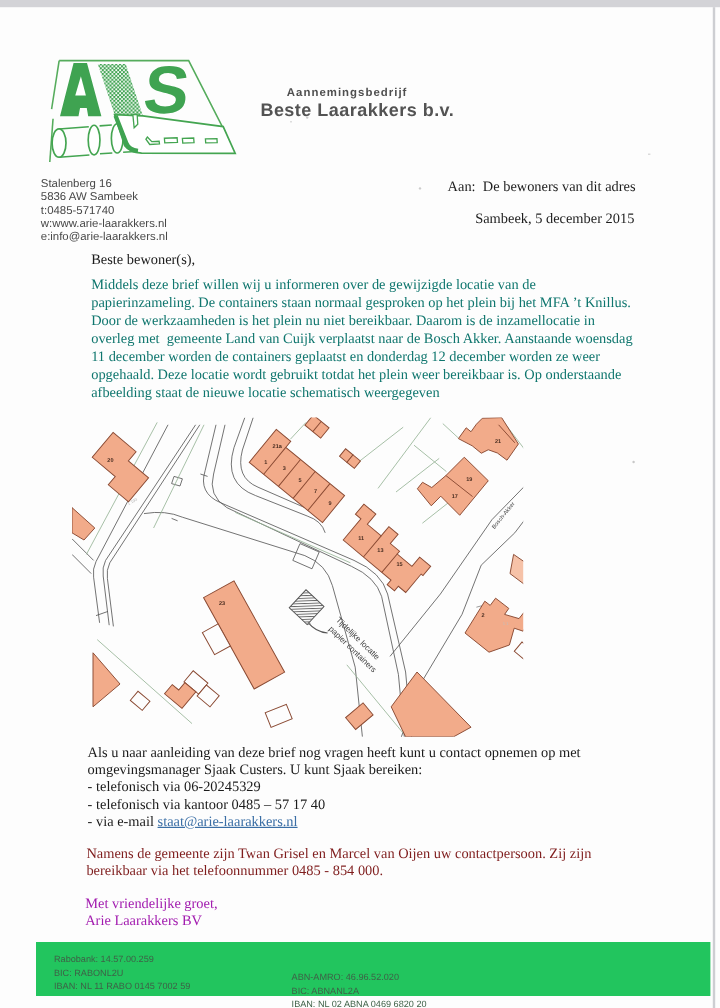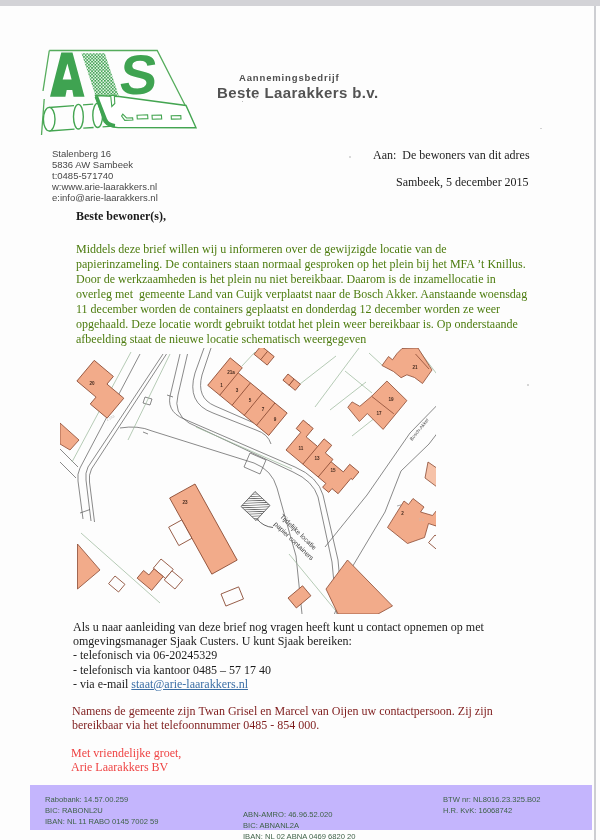--- a/index.html
+++ b/index.html
@@ -58,35 +58,35 @@
     <path d="M171.2,115.8 L180.8,115.6 L181,118.9 L171.4,119.1 Z"></path>
   </g>
 
   <text x="128" y="94" font-family="Liberation Sans, sans-serif" font-weight="bold" font-size="56" fill="#3fa351" transform="skewX(-6)" style="letter-spacing:0">S</text>
 </svg>
 </div>
 
 <div class="abs sans" style="left:217px;top:71.5px;color:#4f4f4f;font-size:9.5px;font-weight:bold;letter-spacing:0.85px;margin-left:22px;">Aannemingsbedrijf</div>
 <div class="abs sans" style="left:217px;top:83.5px;color:#535353;font-size:15px;font-weight:bold;letter-spacing:0.4px;">Beste Laarakkers b.v.</div>
 
-<div class="abs sans" style="left:52px;top:149px;font-size:9.5px;line-height:10.9px;color:#474747;">
+<div class="abs sans" style="left:34px;top:149px;font-size:9.5px;line-height:10.9px;color:#474747;">
   Stalenberg 16<br>
   5836 AW Sambeek<br>
   t:0485-571740<br>
   w:www.arie-laarakkers.nl<br>
   e:info@arie-laarakkers.nl
 </div>
 
 <div class="abs" style="left:373px;top:148px;font-size:12px;color:#1d1d1d;">Aan:&nbsp; De bewoners van dit adres</div>
 
 <div class="abs" style="left:396px;top:175px;font-size:12px;color:#1d1d1d;">Sambeek, 5 december 2015</div>
 
-<div class="abs" style="left:76px;top:209px;font-size:12px;color:#1b1b1b;font-weight:bold;">Beste bewoner(s),</div>
-
-<div class="abs" style="left:76px;top:242px;width:500px;font-size:12px;line-height:15px;color:#4d7c0f;white-space:nowrap;">
+<div class="abs" style="left:76px;top:209px;font-size:12px;color:#1b1b1b;">Beste bewoner(s),</div>
+
+<div class="abs" style="left:76px;top:230px;width:500px;font-size:12px;line-height:15px;color:#0f766e;white-space:nowrap;">
 Middels deze brief willen wij u informeren over de gewijzigde locatie van de<br>
 papierinzameling. De containers staan normaal gesproken op het plein bij het MFA ’t Knillus.<br>
 Door de werkzaamheden is het plein nu niet bereikbaar. Daarom is de inzamellocatie in<br>
 overleg met&nbsp; gemeente Land van Cuijk verplaatst naar de Bosch Akker. Aanstaande woensdag<br>
 11 december worden de containers geplaatst en donderdag 12 december worden ze weer<br>
 opgehaald. Deze locatie wordt gebruikt totdat het plein weer bereikbaar is. Op onderstaande<br>
 afbeelding staat de nieuwe locatie schematisch weergegeven
 </div>
 
 <div class="abs" style="left:60px;top:348px;width:376px;height:266px;">
@@ -262,43 +262,39 @@
 - telefonisch via 06-20245329<br>
 - telefonisch via kantoor 0485 – 57 17 40<br>
 - via e-mail <span style="color:#3a6ea5;text-decoration:underline;">staat@arie-laarakkers.nl</span>
 </div>
 
 <div class="abs" style="left:72px;top:704px;width:470px;font-size:12px;line-height:14.2px;color:#7f1d1d;">
 Namens de gemeente zijn Twan Grisel en Marcel van Oijen uw contactpersoon. Zij zijn<br>
 bereikbaar via het telefoonnummer 0485 - 854 000.
 </div>
 
-<div class="abs" style="left:71px;top:746px;width:300px;font-size:12px;line-height:14.2px;color:#ef4444;">
+<div class="abs" style="left:71px;top:746px;width:300px;font-size:12px;line-height:14.2px;color:#a21caf;">
 Met vriendelijke groet,<br>
 Arie Laarakkers BV
 </div>
 
-<div class="abs sans" style="left:30px;top:785px;width:562px;height:45px;background:#c4b5fd;color:#3e6147;font-size:7.6px;">
+<div class="abs sans" style="left:30px;top:785px;width:562px;height:45px;background:#22c55e;color:#3e6147;font-size:7.6px;">
 
   <div class="abs" style="left:15px;top:9px;line-height:11px;">
     Rabobank: 14.57.00.259<br>
     BIC: RABONL2U<br>
     IBAN: NL 11 RABO 0145 7002 59
   </div>
 
   <div class="abs" style="left:213px;top:24px;line-height:11px;">
     ABN-AMRO: 46.96.52.020<br>
     BIC: ABNANL2A<br>
     IBAN: NL 02 ABNA 0469 6820 20
   </div>
 
-  <div class="abs" style="left:413px;top:9px;line-height:11px;">
-    BTW nr: NL8016.23.325.B02<br>
-    H.R. KvK: 16068742
-  </div>
 </div>
 
 <div class="abs" style="left:255px;top:97px;width:2px;height:2px;background:#c9c9c9;border-radius:50%;"></div>
 <div class="abs" style="left:349px;top:156px;width:2px;height:2px;background:#cccccc;border-radius:50%;"></div>
 <div class="abs" style="left:527px;top:384px;width:2px;height:2px;background:#c8c8c8;border-radius:50%;"></div>
 <div class="abs" style="left:242px;top:101px;width:1px;height:1px;background:#bbbbbb;"></div>
 <div class="abs" style="left:540px;top:128px;width:2px;height:1px;background:#d2d2d2;"></div>
 <div class="abs" style="left:83px;top:250px;width:1px;height:1px;background:#c0c0c0;"></div>
 
 </body></html>

